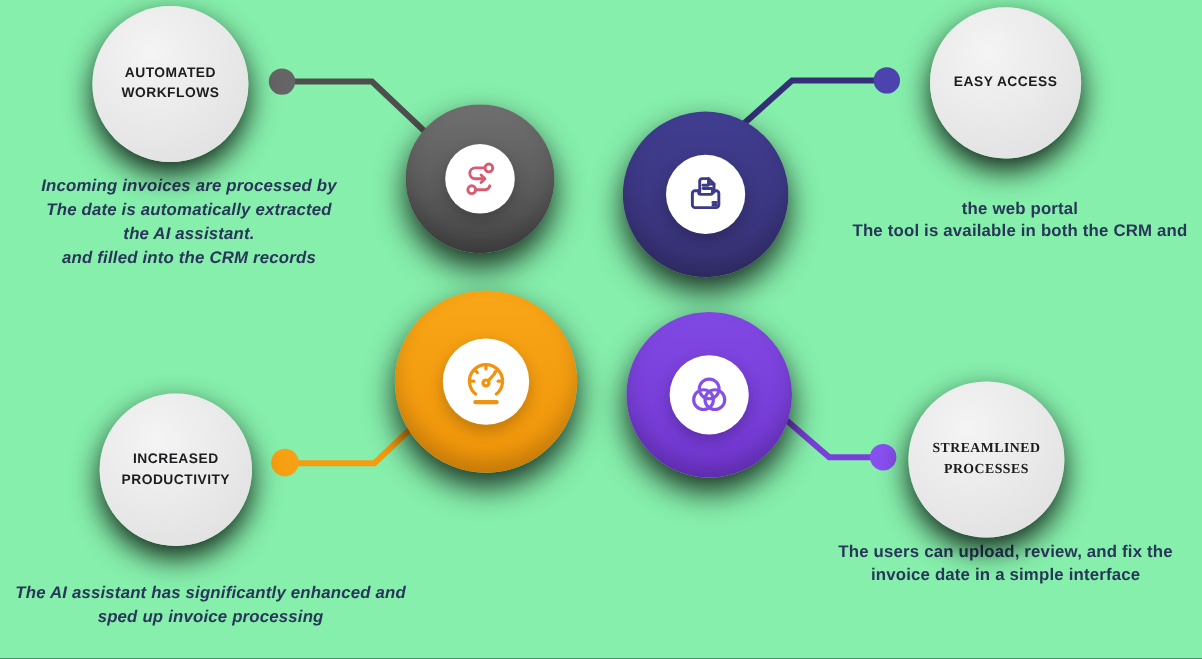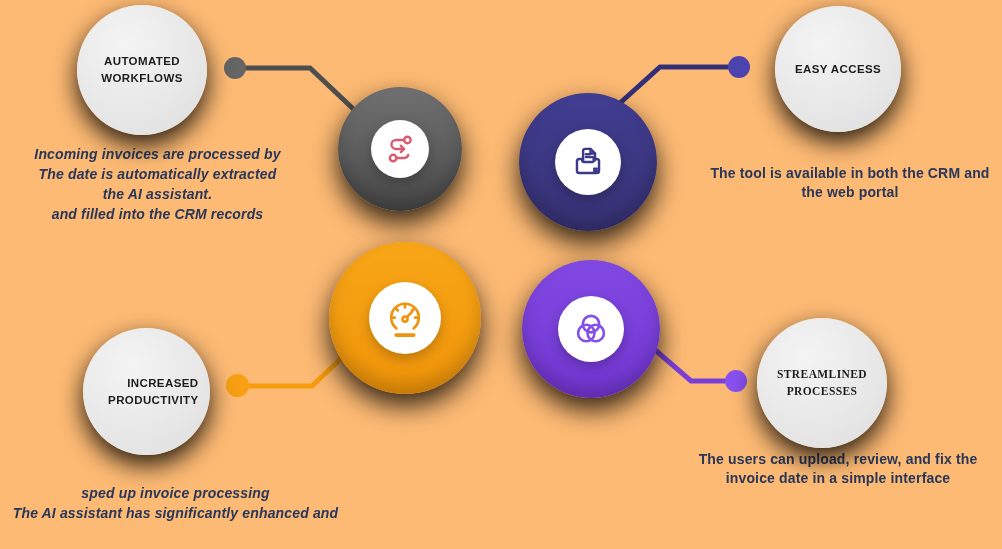--- a/index.html
+++ b/index.html
@@ -1,16 +1,16 @@
 <!DOCTYPE html>
 <html><head>
 <meta charset="utf-8">
 <style>
   html,body{margin:0;padding:0;background:#000;}
-  .canvas{position:relative;width:1002px;height:549px;background:#fdba74;overflow:hidden;
+  .canvas{position:relative;width:1002px;height:549px;background:#86efac;overflow:hidden;
           font-family:"Liberation Sans",sans-serif;}
   
   .connectors{position:absolute;left:0;top:0;width:1002px;height:549px;z-index:1;}
   .connectors polyline{fill:none;stroke-width:5;stroke-linejoin:miter;}
   .dot{position:absolute;border-radius:50%;z-index:2;}
   
   .label-circle{position:absolute;border-radius:50%;z-index:3;
       background:radial-gradient(circle at 38% 30%, #f4f4f4 0%, #e9e8e8 55%, #dedddd 100%);
       box-shadow:0 10px 24px rgba(0,0,0,0.85);
       display:flex;align-items:center;justify-content:center;text-align:center;}
@@ -50,21 +50,21 @@
   <div class="dot" style="left: 728px; top: 56px; width: 22px; height: 22px; background: rgb(76, 67, 174);"></div>
   <div class="dot" style="left: 226px; top: 374px; width: 23px; height: 23px; background: rgb(248, 160, 19);"></div>
   <div class="dot" style="left: 725px; top: 370px; width: 22px; height: 22px; background: rgb(137, 80, 240);"></div>
 
   <div class="label-circle" style="left:77px;top:5px;width:130px;height:130px;">
     <div class="label-text">AUTOMATED WORKFLOWS</div>
   </div>
   <div class="label-circle" style="left:775px;top:6px;width:126px;height:126px;">
     <div class="label-text">EASY ACCESS</div>
   </div>
-  <div class="label-circle" style="left:83px;top:328px;width:127px;height:127px;text-align:right;">
+  <div class="label-circle" style="left:83px;top:328px;width:127px;height:127px;">
     <div class="label-text">INCREASED PRODUCTIVITY</div>
   </div>
   <div class="label-circle" style="left:757px;top:318px;width:130px;height:130px;font-family:Liberation Serif, serif;">
     <div class="label-text">STREAMLINED PROCESSES</div>
   </div>
 
   <div class="node node-gray" style="left:338px;top:87px;width:124px;height:124px;">
     <div class="inner" style="width:58px;height:58px;">
       <svg width="34" height="34" viewBox="0 0 24 24" fill="none" stroke="currentColor" stroke-width="1.7" stroke-linecap="round" stroke-linejoin="round" style="color: rgb(217, 91, 114);">
         <circle cx="17.2" cy="5.6" r="2.3"></circle>
@@ -118,27 +118,27 @@
   </div>
 
   <div class="para lh20" style="left:15px;top:144px;width:285px;">
     <div>Incoming invoices are processed by</div>
     <div>The date is automatically extracted</div>
     <div>the AI assistant.</div>
     <div>and filled into the CRM records</div>
   </div>
 
   <div class="para lh19" style="left:700px;top:164px;width:300px;">
+    <div>the web portal</div>
     <div>The tool is available in both the CRM and</div>
-    <div>the web portal</div>
   </div>
 
   <div class="para lh20" style="left:8px;top:483px;width:335px;">
+    <div>The AI assistant has significantly enhanced and</div>
     <div>sped up invoice processing</div>
-    <div>The AI assistant has significantly enhanced and</div>
   </div>
 
   <div class="para lh19" style="left:688px;top:450px;width:300px;">
     <div>The users can upload, review, and fix the</div>
     <div>invoice date in a simple interface</div>
   </div>
 
 </div>
 
 </body></html>

